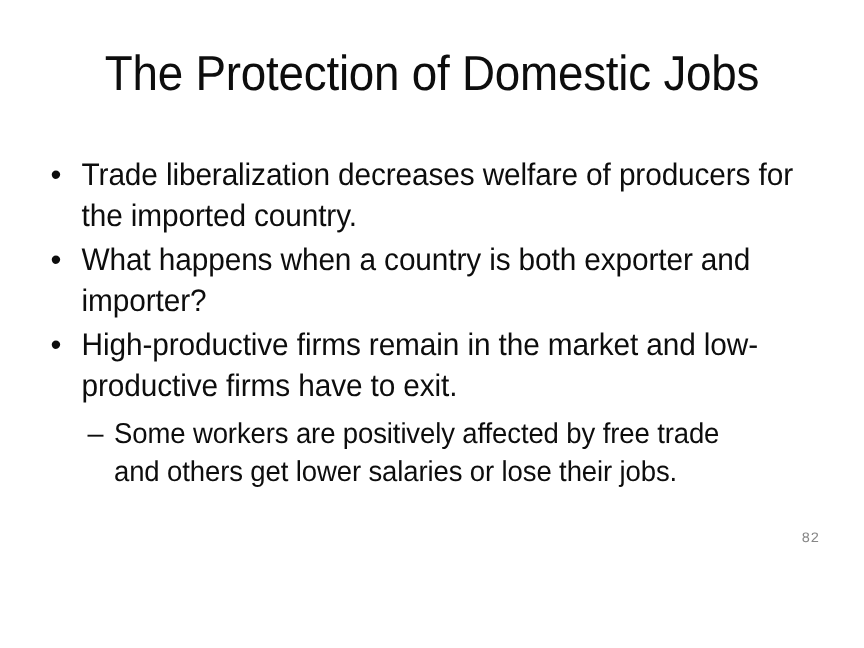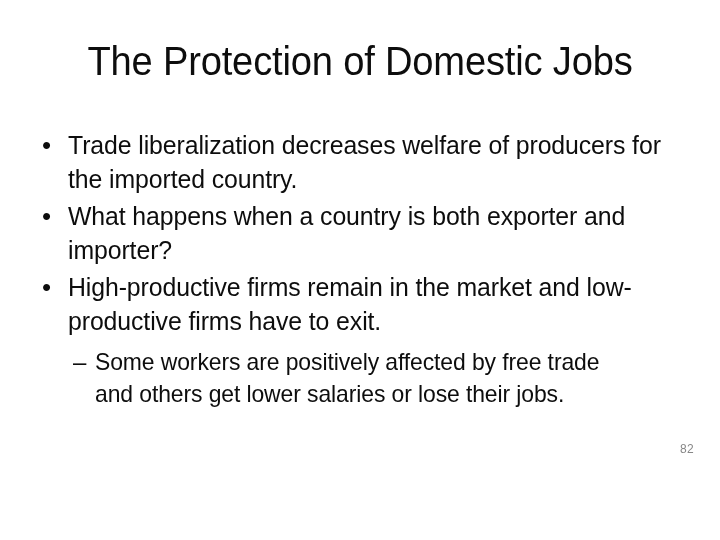--- a/index.html
+++ b/index.html
@@ -107,23 +107,23 @@
     transform: scaleX(0.955);
     transform-origin: left center;
     width: 104.7%;
     padding-right: 34px;
     box-sizing: border-box;
   }
 
   
   #page-number {
     position: absolute;
-    right: 26px;
+    right: 37px;
     bottom: 21px;
-    font-family: Liberation Sans, sans-serif;
+    font-family: Liberation Mono, monospace;
     font-size: 12px;
     line-height: 12px;
     color: #878787;
     letter-spacing: 0.3px;
   }
 </style>
 </head>
 <body>
 
 <div id="slide">

